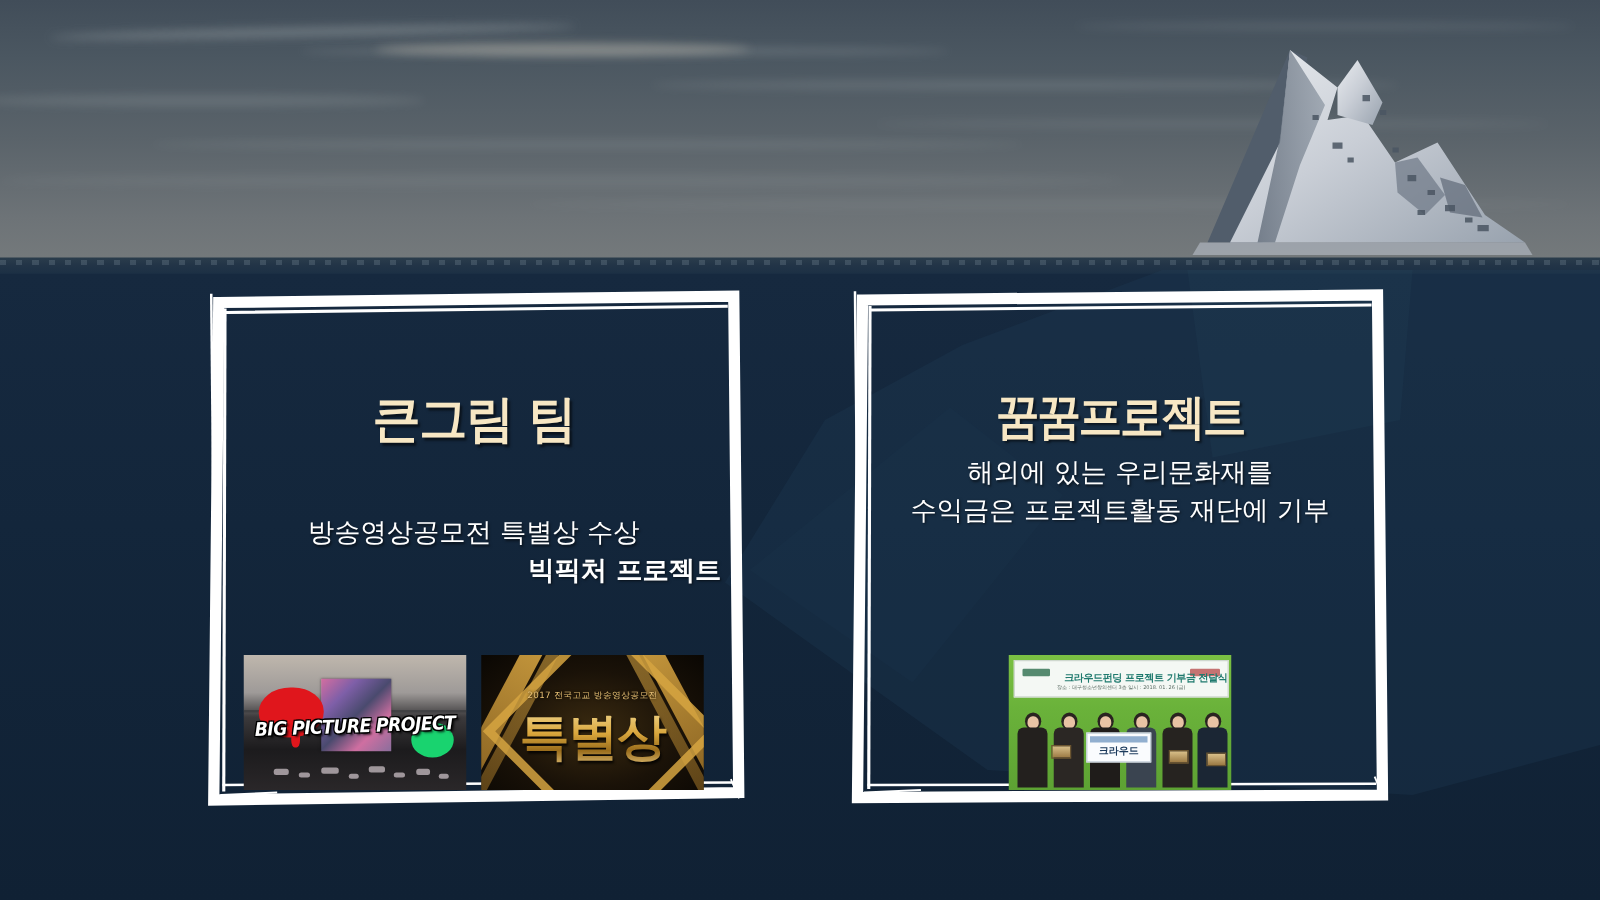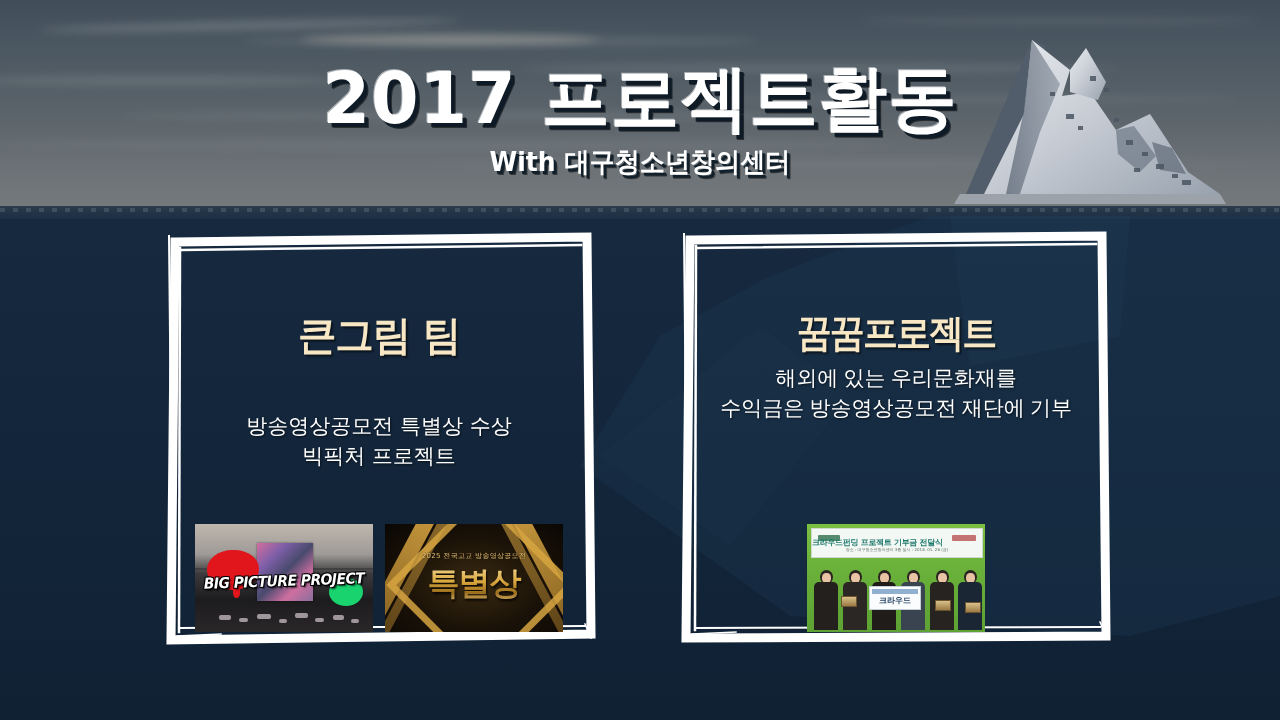--- a/index.html
+++ b/index.html
@@ -60,22 +60,22 @@
   .card-title{position:absolute;left:0;top:42px;width:100%;text-align:center;
       font-size:40px;font-weight:bold;color:#f7e7c4;letter-spacing:-1px;
       font-family:"DejaVu Sans","Liberation Sans",sans-serif;
       text-shadow:2px 2px 2px rgba(0,0,0,.55);transform:scaleX(.96);}
   .card-title.narrow{font-size:38px;letter-spacing:-2px;transform:scaleX(.92);}
 
   .card-text{position:absolute;left:0;width:100%;text-align:center;color:#ffffff;
       font-family:"DejaVu Sans","Liberation Sans",sans-serif;font-size:21px;line-height:1.42;
       text-shadow:1px 1px 2px rgba(0,0,0,.6);}
   .card-text.left-body{top:146px;}
-  .card-text.right-body{top:98px;font-family:Liberation Serif, serif;}
-  .card-text .bold{font-weight:normal;}
+  .card-text.right-body{top:98px;}
+  .card-text .bold{font-weight:bold;text-align:right;}
 
   
   .photo-row{position:absolute;left:0;width:100%;display:flex;justify-content:center;gap:12px;}
   .photo-row.left-row{top:258px;}
   .photo-row.right-row{top:258px;}
   .photo{width:178px;height:108px;overflow:hidden;position:relative;background:#111;}
 
   
   .pic-bigpicture{background:linear-gradient(180deg,#bfb7ad 0%,#9e9a98 28%,#3c3a3c 46%,#1c1b1d 70%,#2a2729 100%);}
   .bp-screen{position:absolute;left:62px;top:19px;width:56px;height:58px;
@@ -93,41 +93,41 @@
   .bp-dots span{position:absolute;background:rgba(200,190,195,.75);border-radius:2px;}
 
   
   .pic-award{background:radial-gradient(ellipse at 50% 55%,#3a2a10 0%,#1a1208 55%,#0a0703 100%);}
   .aw-ray{position:absolute;background:linear-gradient(180deg,#d6a441,#8a6220);opacity:.9;}
   .aw-diamond{position:absolute;left:50%;top:50%;width:120px;height:120px;margin-left:-60px;margin-top:-60px;
      border:7px solid rgba(214,164,65,.85);transform:rotate(45deg);}
   .aw-small{position:absolute;left:0;top:27px;width:100%;text-align:center;color:#e7c074;
      font-size:7px;letter-spacing:.3px;font-family:"DejaVu Sans","Liberation Sans",sans-serif;
      text-shadow:0 0 2px rgba(0,0,0,.9);}
-  .aw-big{position:absolute;left:0;top:38px;width:100%;text-align:center;font-size:32px;font-weight:bold;
+  .aw-big{position:absolute;left:0;top:38px;width:100%;text-align:center;font-size:40px;font-weight:bold;
      font-family:"DejaVu Sans","Liberation Sans",sans-serif;letter-spacing:-1px;
      background:linear-gradient(180deg,#f6e3a4 0%,#d9a63c 45%,#9a6d1c 70%,#f0d38e 100%);
      -webkit-background-clip:text;background-clip:text;color:transparent;
      filter:drop-shadow(1px 2px 1px rgba(0,0,0,.8));}
 
   
   .pic-elly{background:linear-gradient(180deg,#f2eeec 0%,#e8e2df 40%,#c8a77e 72%,#a6norm 72%,#b28a5e 100%);}
   .elly-board{position:absolute;left:6px;bottom:4px;width:166px;height:34px;
      background:linear-gradient(180deg,#caa175 0%,#b0855a 100%);border-radius:3px;}
   .roll{position:absolute;border-radius:6px;box-shadow:1px 1px 2px rgba(0,0,0,.25);}
   .roll.cream{background:linear-gradient(180deg,#fbf6ec 0%,#e9dfcb 100%);}
   .roll.brown{background:linear-gradient(180deg,#7b5b46 0%,#5d4233 100%);}
   .bouquet{position:absolute;border-radius:50%;}
   .elly-text{position:absolute;left:46px;bottom:4px;color:#333;font-size:9px;font-weight:bold;font-style:italic;
      font-family:"DejaVu Sans","Liberation Sans",sans-serif;letter-spacing:1px;}
 
   
   .pic-donation{background:linear-gradient(180deg,#7bc043 0%,#6ab23a 40%,#5da233 100%);}
   .dn-banner{position:absolute;left:4px;top:4px;width:170px;height:28px;background:#f4f8f4;border:1px solid #cfd8cf;}
-  .dn-banner-main{position:absolute;left:0;top:8px;width:100%;text-align:left;font-size:8px;font-weight:bold;
+  .dn-banner-main{position:absolute;left:0;top:8px;width:100%;text-align:right;font-size:8px;font-weight:bold;
      color:#1f7a6e;font-family:"DejaVu Sans","Liberation Sans",sans-serif;letter-spacing:-.3px;}
   .dn-banner-sub{position:absolute;left:0;top:18px;width:100%;text-align:center;font-size:4px;color:#5a6b63;
      font-family:"DejaVu Sans","Liberation Sans",sans-serif;}
   .dn-logo{position:absolute;left:6px;top:6px;width:22px;height:6px;background:#2d6e4e;opacity:.8;border-radius:1px;}
   .dn-logo2{position:absolute;right:6px;top:6px;width:24px;height:6px;background:#b03a3a;opacity:.7;border-radius:1px;}
   .person{position:absolute;bottom:0;}
   .p-head{position:absolute;left:50%;top:0;width:13px;height:14px;margin-left:-6.5px;border-radius:50%;background:#2a2320;}
   .p-face{position:absolute;left:50%;top:3px;width:9px;height:10px;margin-left:-4.5px;border-radius:45%;background:#e8c3a4;}
   .p-body{position:absolute;left:50%;top:12px;width:24px;height:48px;margin-left:-12px;border-radius:5px 5px 0 0;}
   .dn-sign{position:absolute;left:62px;top:62px;width:50px;height:22px;background:#fafcfe;border:1px solid #c4cfd8;}
@@ -217,24 +217,20 @@
   <div class="underwater"></div>
 
   <div class="berg-bottom" style="z-index:2;">
     <svg width="850" height="430" viewBox="0 0 850 430">
       <polygon points="500,0 850,0 850,380 700,420 360,400 150,250 230,120 340,60" fill="#21405a" opacity=".45"></polygon>
       <polygon points="520,0 700,0 690,120 540,150" fill="#2b5068" opacity=".30"></polygon>
       <polygon points="170,240 330,110 420,180 300,330" fill="#1e3b54" opacity=".40"></polygon>
     </svg>
   </div>
 
-  <div class="title-wrap" style="z-index:5;">
-    <div class="main-title">2017 프로젝트활동</div>
-    <div class="sub-title">With 대구청소년창의센터</div>
-  </div>
 
   <div class="card card-left" style="z-index:6;">
     <svg class="card-frame" viewBox="0 0 448 420" preserveAspectRatio="none">
       <g stroke="#ffffff" fill="none" stroke-linecap="square">
         <path d="M20,14 L432,9 L436,406 L16,412 Z" stroke-width="9"></path>
         <path d="M27,22 L426,17" stroke-width="2.5"></path>
         <path d="M25,20 L24,404" stroke-width="2.5"></path>
         <path d="M14,8 L18,404" stroke-width="2"></path>
         <path d="M24,400 L430,398" stroke-width="2"></path>
         <path d="M22,11 L60,12" stroke-width="2"></path>
@@ -272,21 +268,21 @@
           </div>
           <div class="bp-label">BIG PICTURE PROJECT</div>
         </div>
 
         <div class="photo pic-award">
           <div class="aw-ray" style="left:2px;top:-14px;width:16px;height:140px;transform:rotate(28deg);"></div>
           <div class="aw-ray" style="left:22px;top:-18px;width:9px;height:150px;transform:rotate(28deg);opacity:.6;"></div>
           <div class="aw-ray" style="right:2px;top:-14px;width:16px;height:140px;transform:rotate(-28deg);"></div>
           <div class="aw-ray" style="right:22px;top:-18px;width:9px;height:150px;transform:rotate(-28deg);opacity:.6;"></div>
           <div class="aw-diamond"></div>
-          <div class="aw-small">2025 전국고교 방송영상공모전</div>
+          <div class="aw-small">2017 전국고교 방송영상공모전</div>
           <div class="aw-big">특별상</div>
         </div>
 
       </div>
     </div>
   </div>
 
   <div class="card card-right" style="z-index:6;">
     <svg class="card-frame" viewBox="0 0 448 420" preserveAspectRatio="none">
       <g stroke="#ffffff" fill="none" stroke-linecap="square">
@@ -301,21 +297,21 @@
         <path d="M398,7 L432,9" stroke-width="2"></path>
         <path d="M428,394 L434,408" stroke-width="1.5"></path>
       </g>
     </svg>
 
     <div class="card-body">
       <div class="card-title narrow">꿈꿈프로젝트</div>
 
       <div class="card-text right-body">
         <div>해외에 있는 우리문화재를</div>
-        <div>수익금은 방송영상공모전 재단에 기부</div>
+        <div>수익금은 프로젝트활동 재단에 기부</div>
       </div>
 
       <div class="photo-row right-row">
 
 
         <div class="photo pic-donation">
           <div class="dn-banner">
             <div class="dn-logo"></div>
             <div class="dn-logo2"></div>
             <div class="dn-banner-main">크라우드펀딩 프로젝트 기부금 전달식</div>

